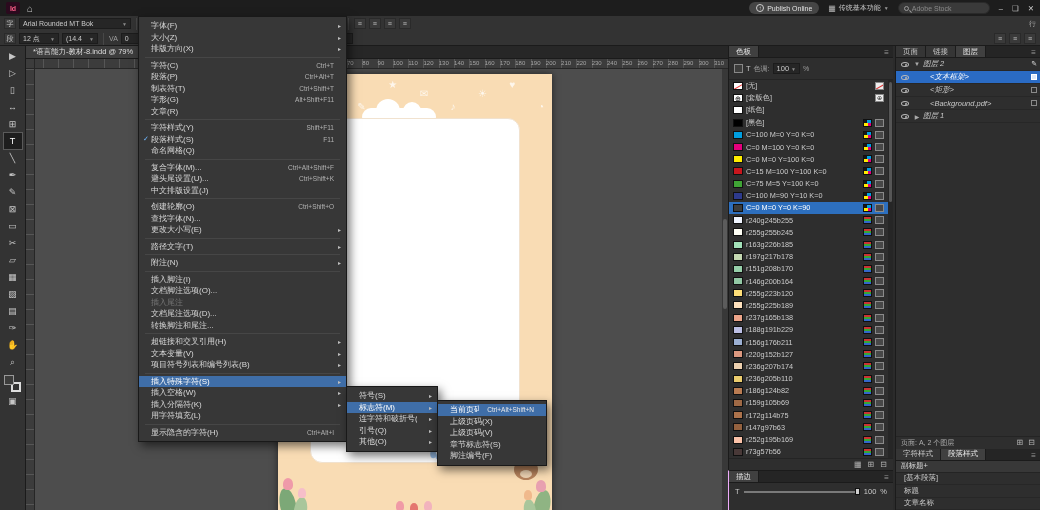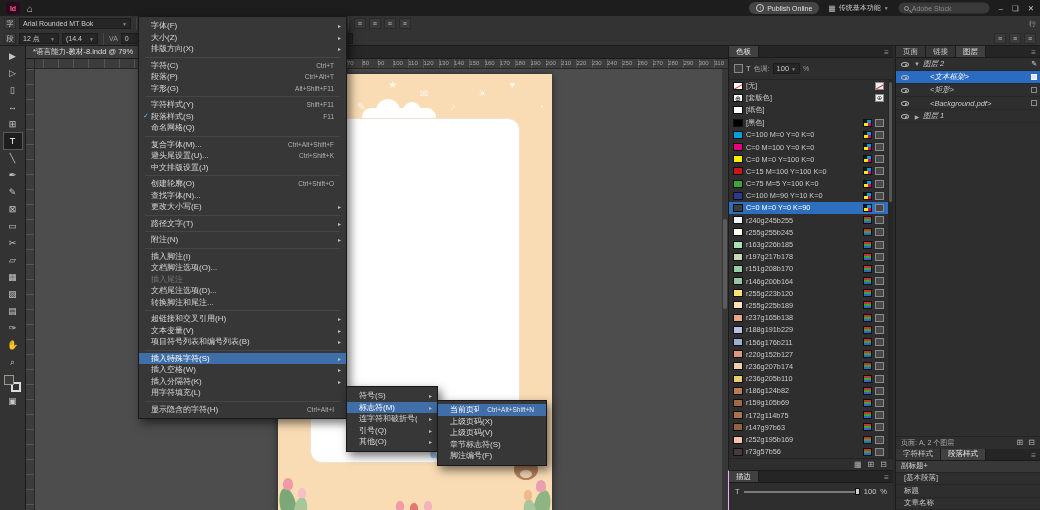--- a/index.html
+++ b/index.html
@@ -693,22 +693,34 @@
         <span class="marr"></span>
       </div>
       <div class="mi">
         <span class="mcheck"></span>
         <span class="mlbl">段落(P)</span>
         <span class="msc">Ctrl+Alt+T</span>
         <span class="marr"></span>
       </div>
       <div class="mi">
         <span class="mcheck"></span>
+        <span class="mlbl">制表符(T)</span>
+        <span class="msc">Ctrl+Shift+T</span>
+        <span class="marr"></span>
+      </div>
+      <div class="mi">
+        <span class="mcheck"></span>
         <span class="mlbl">字形(G)</span>
         <span class="msc">Alt+Shift+F11</span>
+        <span class="marr"></span>
+      </div>
+      <div class="mi">
+        <span class="mcheck"></span>
+        <span class="mlbl">文章(R)</span>
+        <span class="msc"></span>
         <span class="marr"></span>
       </div>
       <div class="msep"></div>
       <div class="mi">
         <span class="mcheck"></span>
         <span class="mlbl">字符样式(Y)</span>
         <span class="msc">Shift+F11</span>
         <span class="marr"></span>
       </div>
       <div class="mi">

